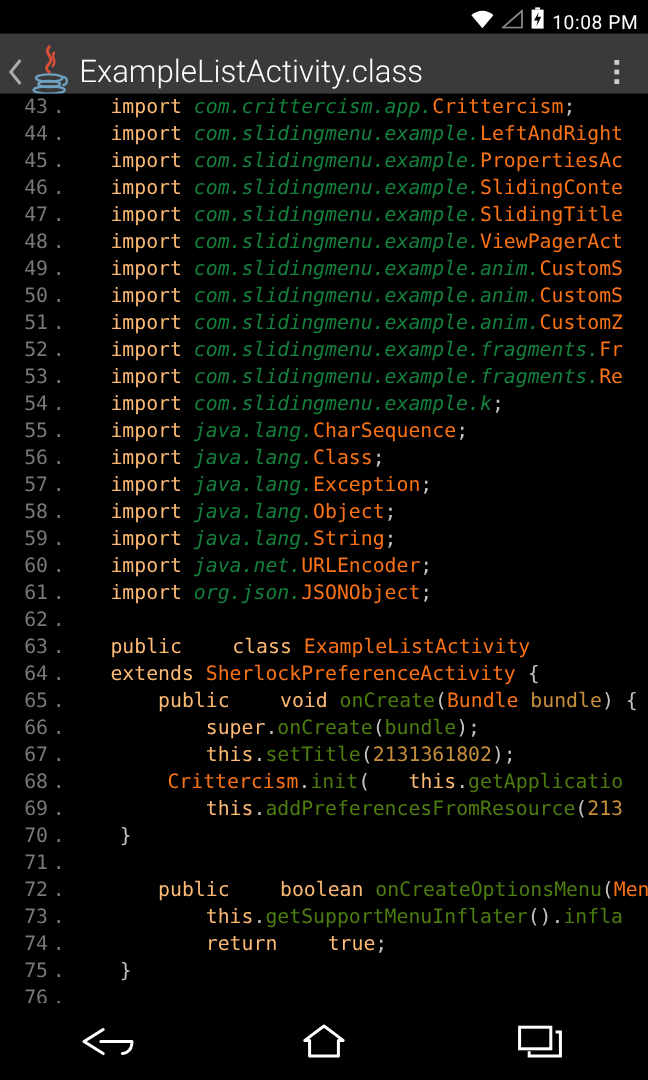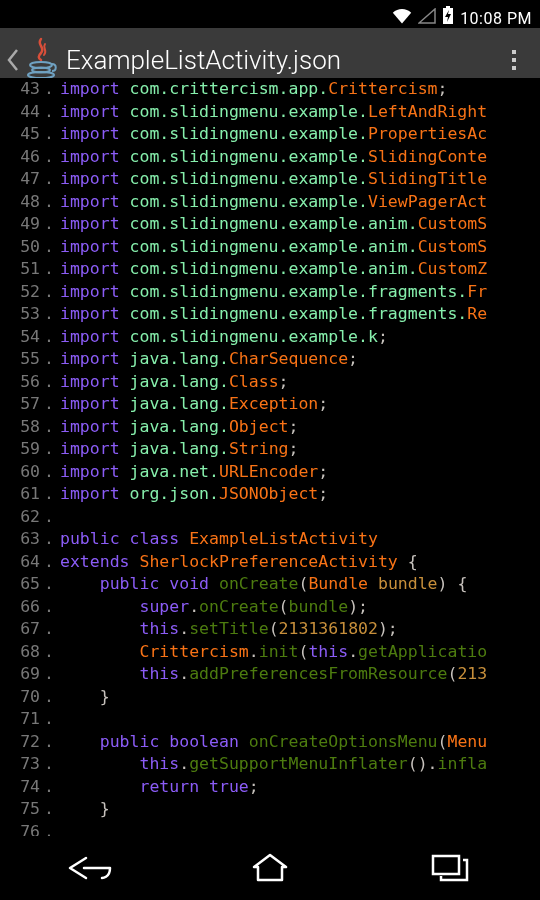--- a/index.html
+++ b/index.html
@@ -9,22 +9,22 @@
   .status-time { font-size: 16px; font-weight: 400; letter-spacing: 0.5px; color: #fff; }
   .app-bar { height: 64px; background: #3a3a3a; display: flex; align-items: center; padding-left: 6px; padding-right: 8px; }
   .app-bar-back { display: flex; align-items: center; margin-right: 8px; }
   .app-bar-title { flex: 1; font-size: 26px; font-weight: 300; color: #fff; white-space: nowrap; overflow: hidden; }
   .app-bar-menu { width: 36px; height: 48px; display: flex; align-items: center; justify-content: center; }
   .code-area { position: absolute; top: 92px; bottom: 64px; left: 0; right: 0; background: #000; overflow: hidden; font-family: "DejaVu Sans Mono", Menlo, Consolas, monospace; font-size: 16.5px; line-height: 22.5px; white-space: pre; }
   .code-line { display: flex; }
   .ln { width: 44px; text-align: right; color: #787878; padding-right: 4px; flex-shrink: 0; }
   .ld { color: #787878; width: 10px; flex-shrink: 0; }
   .code { padding-left: 6px; }
-  .kw { color: #8b5cf6; }      
-  .pkg { color: #86efac; }     
+  .kw { color: #fdba74; margin-left: 32px; }      
+  .pkg { color: #15803d; font-style: italic; }     
   .typ { color: #f97316; }     
   .str, .num { color: #c78f3b; } 
   .id { color: #4d7c0f; }      
   .pn { color: #c7c2bd; }      
   .par { color: #c78f3b; }
   .nav-bar { position: absolute; bottom: 0; left: 0; right: 0; height: 64px; background: #000; display: flex; justify-content: space-around; align-items: center; }
   .nav-btn { width: 100px; height: 48px; display: flex; align-items: center; justify-content: center; }
 </style>
 </head>
 <body>
@@ -59,21 +59,21 @@
       <svg width="34" height="44" viewBox="0 0 34 44">
         <path d="M17 3 C12 9 22 11 17 17 C14 20 14 22 17 24" fill="none" stroke="#d94f3a" stroke-width="2.5" stroke-linecap="round"></path>
         <path d="M21 8 C18 12 24 14 20 19" fill="none" stroke="#d94f3a" stroke-width="2" stroke-linecap="round"></path>
         <ellipse cx="17" cy="29" rx="11" ry="3" fill="none" stroke="#6fa1c1" stroke-width="2"></ellipse>
         <ellipse cx="17" cy="34" rx="9" ry="2.5" fill="none" stroke="#6fa1c1" stroke-width="2"></ellipse>
         <ellipse cx="17" cy="39" rx="13" ry="3" fill="none" stroke="#6fa1c1" stroke-width="2"></ellipse>
         <path d="M28 28 C33 28 33 35 28 35" fill="none" stroke="#6fa1c1" stroke-width="2"></path>
       </svg>
     </span>
   </div>
-  <div class="app-bar-title">ExampleListActivity.json</div>
+  <div class="app-bar-title">ExampleListActivity.class</div>
   <div class="app-bar-menu">
     <svg width="6" height="24" viewBox="0 0 6 24">
       <rect x="1" y="2" width="4" height="4" fill="#ccc"></rect>
       <rect x="1" y="10" width="4" height="4" fill="#ccc"></rect>
       <rect x="1" y="18" width="4" height="4" fill="#ccc"></rect>
     </svg>
   </div>
 </div>
 
 <div class="code-area" id="code-area" style="padding-top: 0px; margin-top: -14px;"><div class="code-line"><span class="ln">43</span><span class="ld">.</span><span class="code"><span class="kw">import</span><span class="pn"> </span><span class="pkg">com.crittercism.app.</span><span class="typ">Crittercism</span><span class="pn">;</span></span></div><div class="code-line"><span class="ln">44</span><span class="ld">.</span><span class="code"><span class="kw">import</span><span class="pn"> </span><span class="pkg">com.slidingmenu.example.</span><span class="typ">LeftAndRight</span></span></div><div class="code-line"><span class="ln">45</span><span class="ld">.</span><span class="code"><span class="kw">import</span><span class="pn"> </span><span class="pkg">com.slidingmenu.example.</span><span class="typ">PropertiesAc</span></span></div><div class="code-line"><span class="ln">46</span><span class="ld">.</span><span class="code"><span class="kw">import</span><span class="pn"> </span><span class="pkg">com.slidingmenu.example.</span><span class="typ">SlidingConte</span></span></div><div class="code-line"><span class="ln">47</span><span class="ld">.</span><span class="code"><span class="kw">import</span><span class="pn"> </span><span class="pkg">com.slidingmenu.example.</span><span class="typ">SlidingTitle</span></span></div><div class="code-line"><span class="ln">48</span><span class="ld">.</span><span class="code"><span class="kw">import</span><span class="pn"> </span><span class="pkg">com.slidingmenu.example.</span><span class="typ">ViewPagerAct</span></span></div><div class="code-line"><span class="ln">49</span><span class="ld">.</span><span class="code"><span class="kw">import</span><span class="pn"> </span><span class="pkg">com.slidingmenu.example.anim.</span><span class="typ">CustomS</span></span></div><div class="code-line"><span class="ln">50</span><span class="ld">.</span><span class="code"><span class="kw">import</span><span class="pn"> </span><span class="pkg">com.slidingmenu.example.anim.</span><span class="typ">CustomS</span></span></div><div class="code-line"><span class="ln">51</span><span class="ld">.</span><span class="code"><span class="kw">import</span><span class="pn"> </span><span class="pkg">com.slidingmenu.example.anim.</span><span class="typ">CustomZ</span></span></div><div class="code-line"><span class="ln">52</span><span class="ld">.</span><span class="code"><span class="kw">import</span><span class="pn"> </span><span class="pkg">com.slidingmenu.example.fragments.</span><span class="typ">Fr</span></span></div><div class="code-line"><span class="ln">53</span><span class="ld">.</span><span class="code"><span class="kw">import</span><span class="pn"> </span><span class="pkg">com.slidingmenu.example.fragments.</span><span class="typ">Re</span></span></div><div class="code-line"><span class="ln">54</span><span class="ld">.</span><span class="code"><span class="kw">import</span><span class="pn"> </span><span class="pkg">com.slidingmenu.example.k</span><span class="pn">;</span></span></div><div class="code-line"><span class="ln">55</span><span class="ld">.</span><span class="code"><span class="kw">import</span><span class="pn"> </span><span class="pkg">java.lang.</span><span class="typ">CharSequence</span><span class="pn">;</span></span></div><div class="code-line"><span class="ln">56</span><span class="ld">.</span><span class="code"><span class="kw">import</span><span class="pn"> </span><span class="pkg">java.lang.</span><span class="typ">Class</span><span class="pn">;</span></span></div><div class="code-line"><span class="ln">57</span><span class="ld">.</span><span class="code"><span class="kw">import</span><span class="pn"> </span><span class="pkg">java.lang.</span><span class="typ">Exception</span><span class="pn">;</span></span></div><div class="code-line"><span class="ln">58</span><span class="ld">.</span><span class="code"><span class="kw">import</span><span class="pn"> </span><span class="pkg">java.lang.</span><span class="typ">Object</span><span class="pn">;</span></span></div><div class="code-line"><span class="ln">59</span><span class="ld">.</span><span class="code"><span class="kw">import</span><span class="pn"> </span><span class="pkg">java.lang.</span><span class="typ">String</span><span class="pn">;</span></span></div><div class="code-line"><span class="ln">60</span><span class="ld">.</span><span class="code"><span class="kw">import</span><span class="pn"> </span><span class="pkg">java.net.</span><span class="typ">URLEncoder</span><span class="pn">;</span></span></div><div class="code-line"><span class="ln">61</span><span class="ld">.</span><span class="code"><span class="kw">import</span><span class="pn"> </span><span class="pkg">org.json.</span><span class="typ">JSONObject</span><span class="pn">;</span></span></div><div class="code-line"><span class="ln">62</span><span class="ld">.</span><span class="code"><span class="pn"></span></span></div><div class="code-line"><span class="ln">63</span><span class="ld">.</span><span class="code"><span class="kw">public</span><span class="pn"> </span><span class="kw">class</span><span class="pn"> </span><span class="typ">ExampleListActivity</span></span></div><div class="code-line"><span class="ln">64</span><span class="ld">.</span><span class="code"><span class="kw">extends</span><span class="pn"> </span><span class="typ">SherlockPreferenceActivity</span><span class="pn"> {</span></span></div><div class="code-line"><span class="ln">65</span><span class="ld">.</span><span class="code"><span class="pn">    </span><span class="kw">public</span><span class="pn"> </span><span class="kw">void</span><span class="pn"> </span><span class="id">onCreate</span><span class="pn">(</span><span class="typ">Bundle</span><span class="pn"> </span><span class="par">bundle</span><span class="pn">) {</span></span></div><div class="code-line"><span class="ln">66</span><span class="ld">.</span><span class="code"><span class="pn">        </span><span class="kw">super</span><span class="pn">.</span><span class="id">onCreate</span><span class="pn">(</span><span class="id">bundle</span><span class="pn">);</span></span></div><div class="code-line"><span class="ln">67</span><span class="ld">.</span><span class="code"><span class="pn">        </span><span class="kw">this</span><span class="pn">.</span><span class="id">setTitle</span><span class="pn">(</span><span class="num">2131361802</span><span class="pn">);</span></span></div><div class="code-line"><span class="ln">68</span><span class="ld">.</span><span class="code"><span class="pn">        </span><span class="typ">Crittercism</span><span class="pn">.</span><span class="id">init</span><span class="pn">(</span><span class="kw">this</span><span class="pn">.</span><span class="id">getApplicatio</span></span></div><div class="code-line"><span class="ln">69</span><span class="ld">.</span><span class="code"><span class="pn">        </span><span class="kw">this</span><span class="pn">.</span><span class="id">addPreferencesFromResource</span><span class="pn">(</span><span class="num">213</span></span></div><div class="code-line"><span class="ln">70</span><span class="ld">.</span><span class="code"><span class="pn">    }</span></span></div><div class="code-line"><span class="ln">71</span><span class="ld">.</span><span class="code"><span class="pn"></span></span></div><div class="code-line"><span class="ln">72</span><span class="ld">.</span><span class="code"><span class="pn">    </span><span class="kw">public</span><span class="pn"> </span><span class="kw">boolean</span><span class="pn"> </span><span class="id">onCreateOptionsMenu</span><span class="pn">(</span><span class="typ">Menu</span></span></div><div class="code-line"><span class="ln">73</span><span class="ld">.</span><span class="code"><span class="pn">        </span><span class="kw">this</span><span class="pn">.</span><span class="id">getSupportMenuInflater</span><span class="pn">().</span><span class="id">infla</span></span></div><div class="code-line"><span class="ln">74</span><span class="ld">.</span><span class="code"><span class="pn">        </span><span class="kw">return</span><span class="pn"> </span><span class="kw">true</span><span class="pn">;</span></span></div><div class="code-line"><span class="ln">75</span><span class="ld">.</span><span class="code"><span class="pn">    }</span></span></div><div class="code-line"><span class="ln">76</span><span class="ld">.</span><span class="code"><span class="pn"></span></span></div></div>

